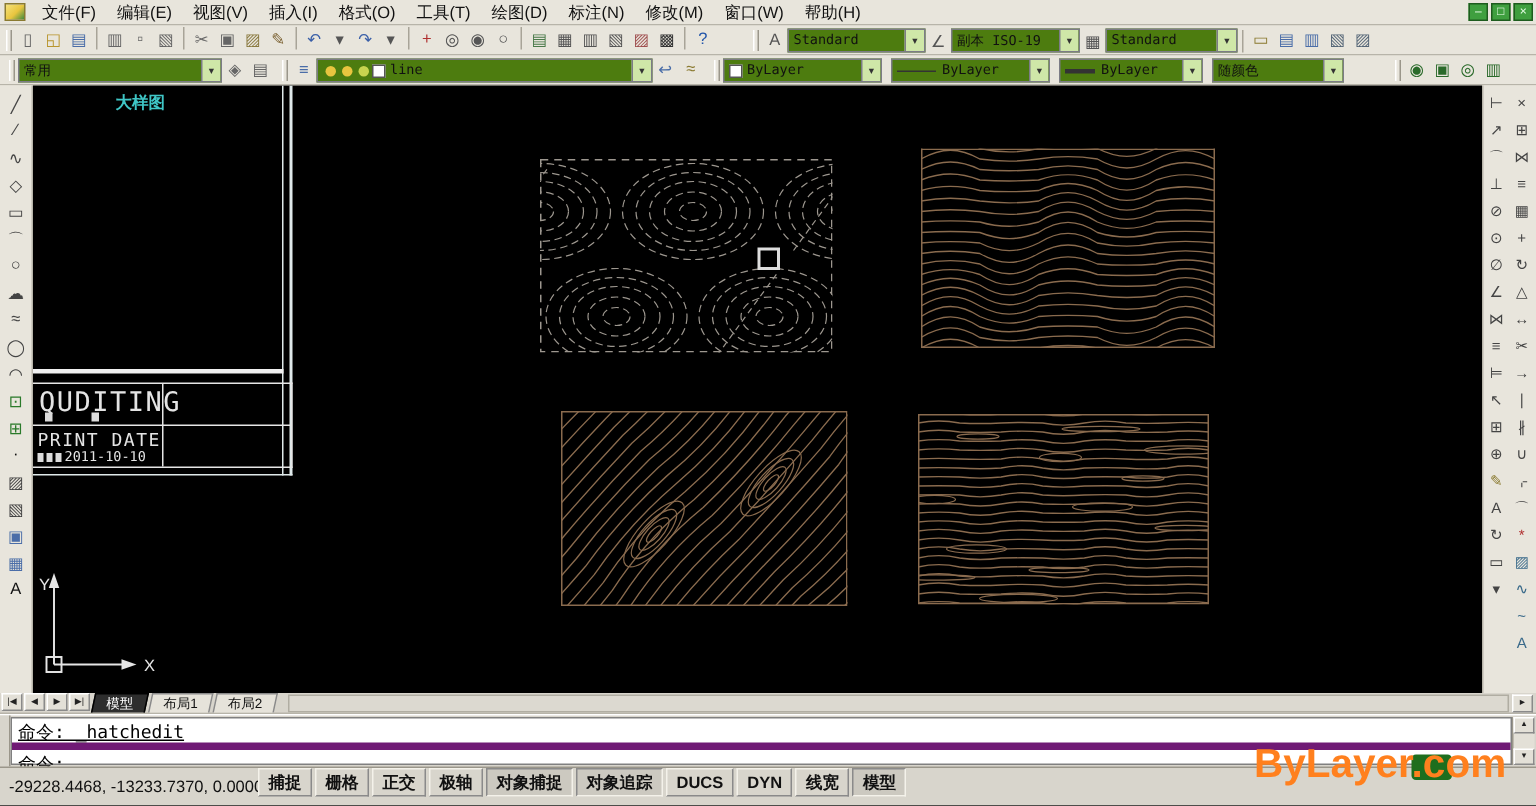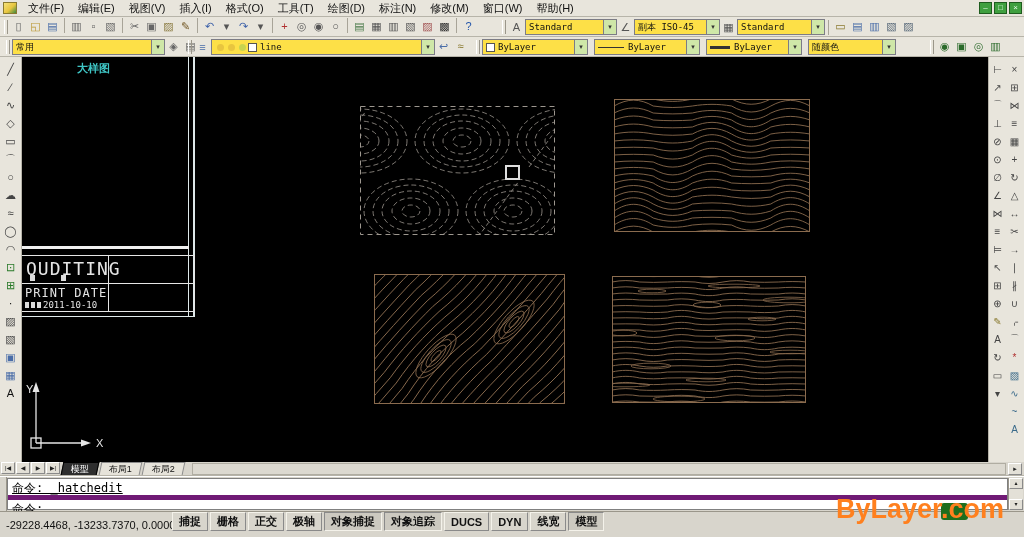--- a/index.html
+++ b/index.html
@@ -20,21 +20,21 @@
   
   .toolbar { position:absolute; left:0; width:1024px; height:20px;
     background:#e8e5dc; border-bottom:1px solid #b7b4a9; }
   .tb1 { top:17px; } .tb2 { top:37px; }
   .hflex { display:flex; align-items:flex-start; height:100%; }
   .grip { width:4px; height:14px; margin:0 2px; border-left:1px solid #fff; border-right:1px solid #9a968a; }
   .ticon { width:17px; height:16px; display:inline-flex; align-items:center; justify-content:center;
     font-size:11px; color:#555; flex:0 0 auto; }
   .tsep { width:1px; height:15px; background:#a8a498; margin:0 3px; flex:0 0 auto; }
   .group { position:absolute; top:1px; height:18px; display:flex; align-items:center; }
-  .combo { display:inline-flex; align-items:center; height:16px; background:#fde047;
+  .combo { display:inline-flex; align-items:center; height:16px; background:#4d7c0f;
     border:1px solid #7c7c86; font-size:10px; color:#111; padding-left:3px; overflow:hidden; flex:0 0 auto; }
   .combo-val { flex:1; white-space:nowrap; overflow:hidden; font-family:"DejaVu Sans Mono", monospace; font-size:9px; }
   .combo-btn { width:13px; height:100%; margin-left:2px; background:#cfe7a8; border-left:1px solid #7c7c86;
     display:flex; align-items:center; justify-content:center; font-size:7px; color:#333; }
   .chip { width:9px; height:9px; border:1px solid #555; background:#fff; margin-right:3px; flex:0 0 auto; }
   .ltline { width:26px; height:1px; background:#333; margin-right:4px; flex:0 0 auto; }
   .lwline { width:20px; height:3px; background:#333; margin-right:4px; flex:0 0 auto; }
   .dot { width:7px; height:7px; border-radius:50%; margin:0 2px; flex:0 0 auto; }
 
   
@@ -172,21 +172,21 @@
     </div>
     <div class="group" style="left:500px;">
       <div class="grip"></div>
       <span class="ticon">A</span>
       <div class="combo" style="width:92px;">
         <span class="combo-val">Standard</span>
         <span class="combo-btn">▾</span>
       </div>
       <span class="ticon">∠</span>
       <div class="combo" style="width:86px;">
-        <span class="combo-val">副本 ISO-45</span>
+        <span class="combo-val">副本 ISO-19</span>
         <span class="combo-btn">▾</span>
       </div>
       <span class="ticon">▦</span>
       <div class="combo" style="width:88px;">
         <span class="combo-val">Standard</span>
         <span class="combo-btn">▾</span>
       </div>
       <div class="tsep"></div>
       <div class="hflex">
           <span class="ticon" style="color: rgb(138, 122, 48);">▭</span>
@@ -194,21 +194,21 @@
           <span class="ticon" style="color: rgb(74, 109, 168);">▥</span>
           <span class="ticon" style="color: rgb(85, 102, 119);">▧</span>
           <span class="ticon" style="color: rgb(85, 102, 119);">▨</span>
         </div>
     </div>
   </div>
 
   <div class="toolbar tb2">
     <div class="group" style="left:4px;">
       <div class="grip"></div>
-      <div class="combo" style="width:153px;gap:17px;">
+      <div class="combo" style="width:136px;gap:17px;">
         <span class="combo-val">常用</span>
         <span class="combo-btn">▾</span>
       </div>
       <div class="hflex">
           <span class="ticon" style="color: rgb(102, 102, 102);">◈</span>
           <span class="ticon" style="color: rgb(102, 102, 102);">▤</span>
         </div>
     </div>
     <div class="group" style="left:186px;">
       <div class="grip"></div>

